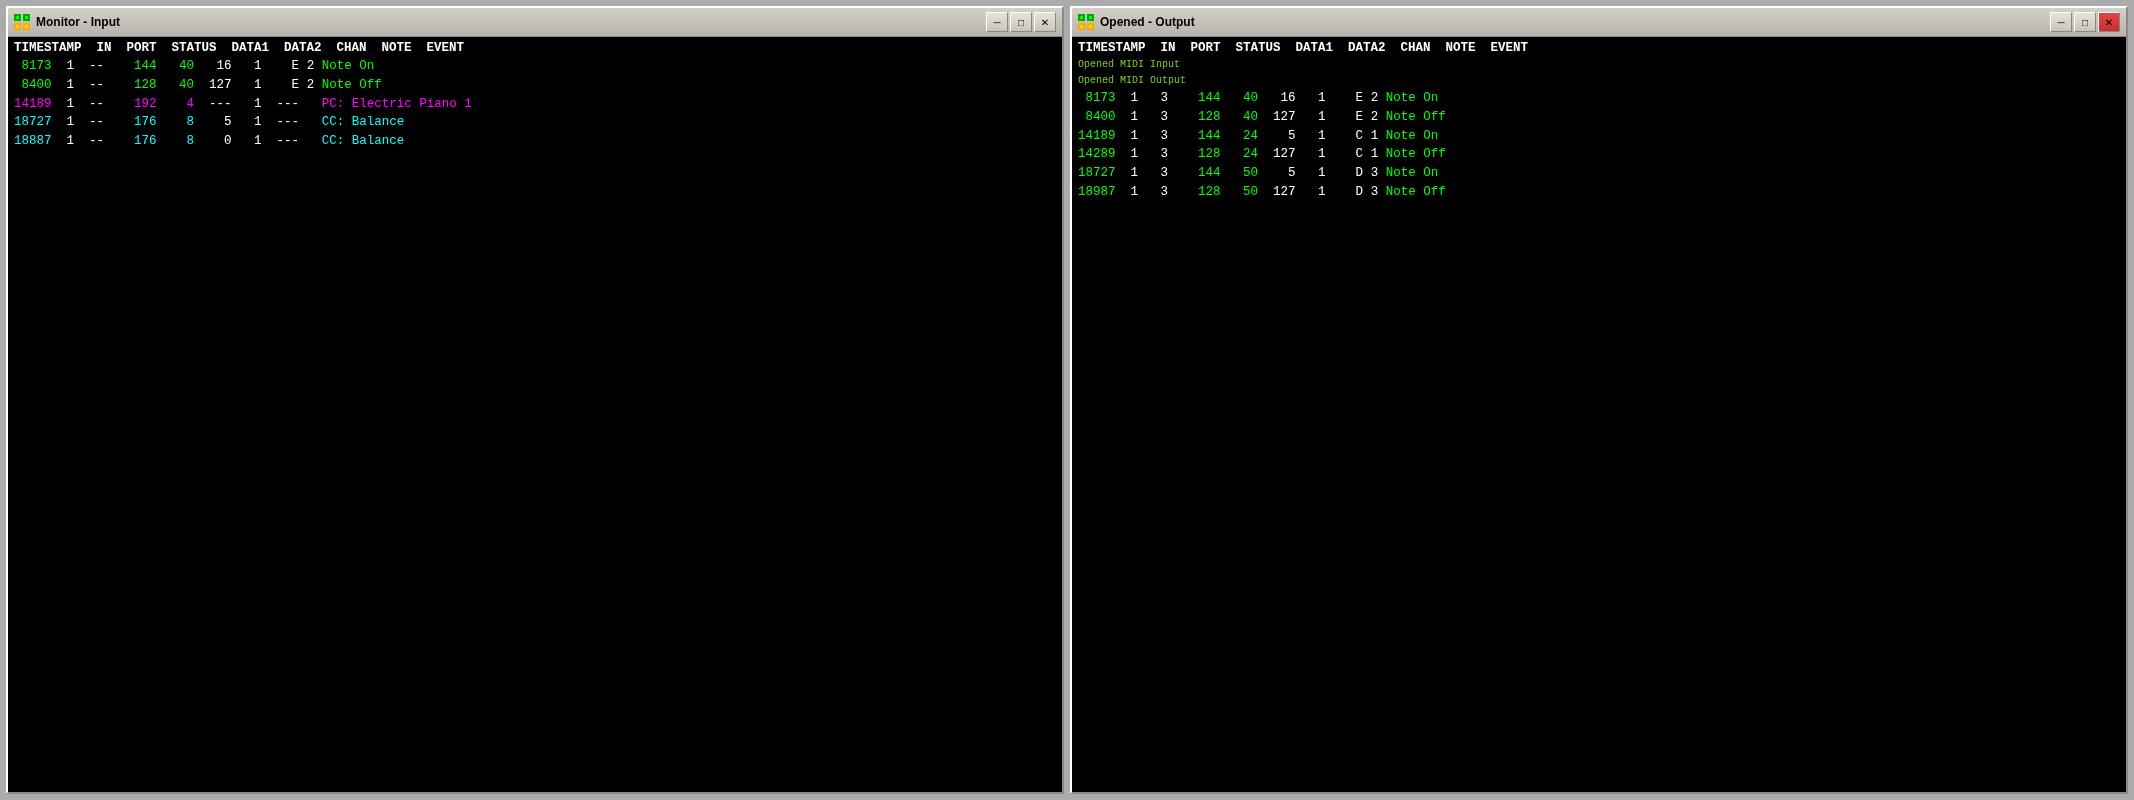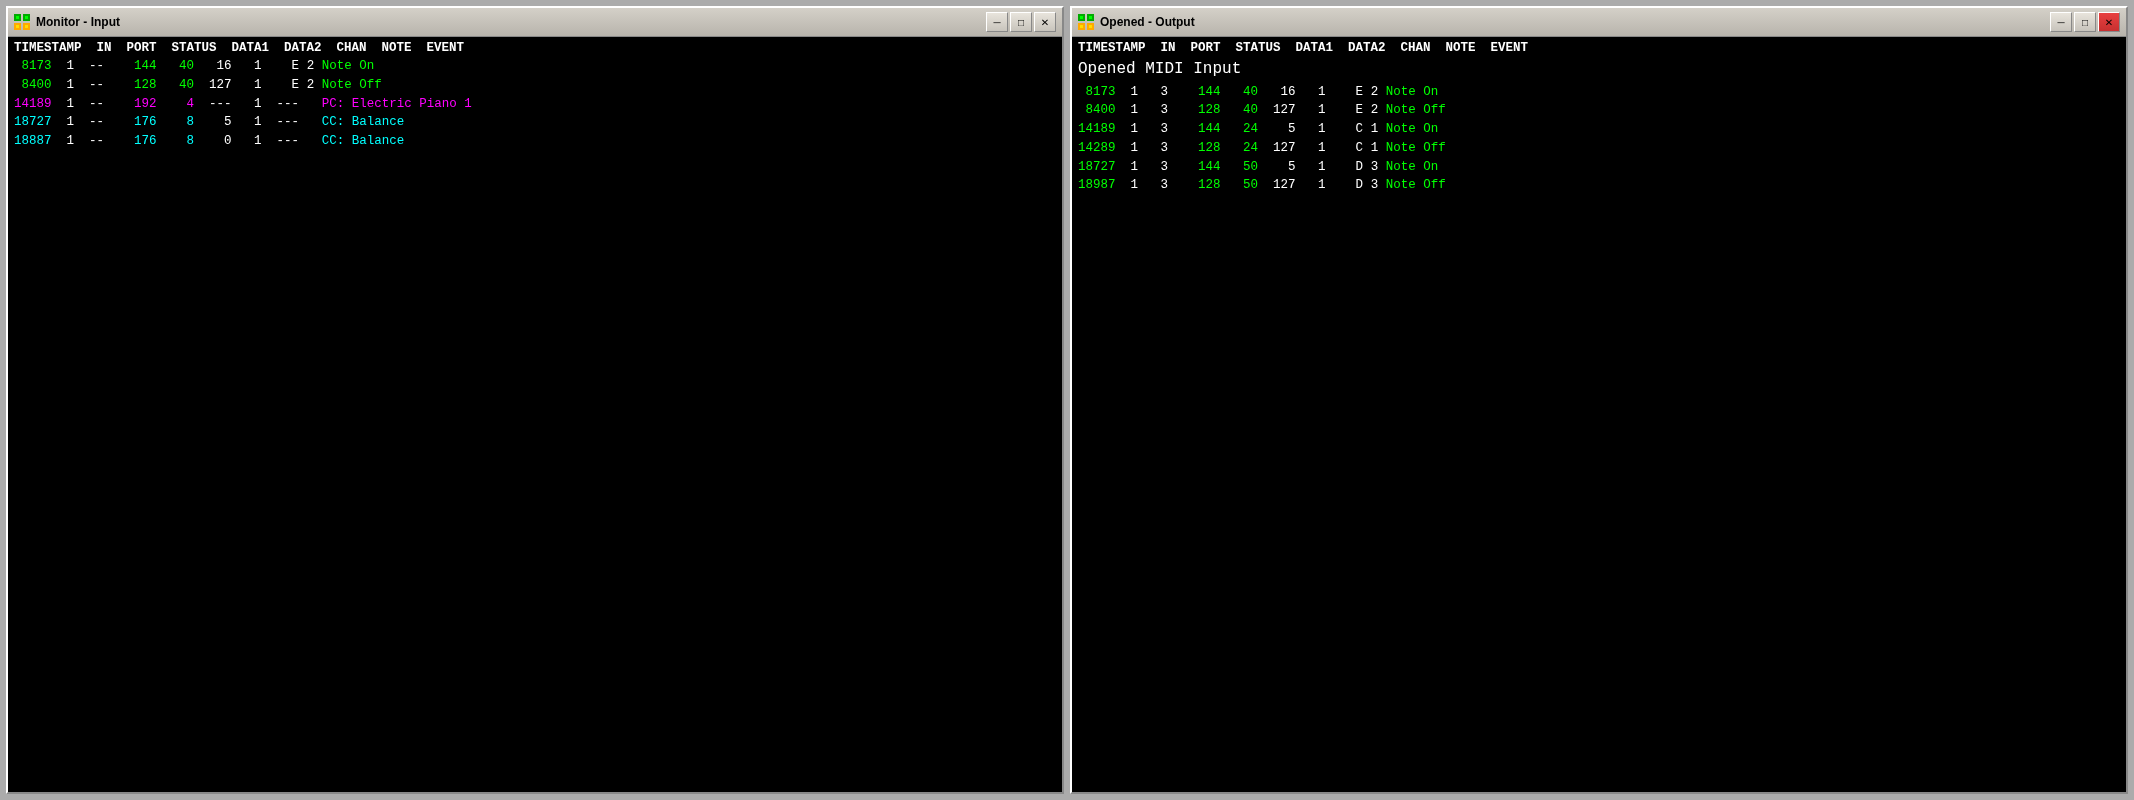--- a/index.html
+++ b/index.html
@@ -85,24 +85,24 @@
       margin-bottom: 2px;
       white-space: pre;
       font-size: 12.5px;
     }
     .data-row {
       white-space: pre;
       line-height: 1.5;
       font-size: 12.5px;
     }
     .status-msg {
-      color: #ffffff;
+      color: #84cc16;
       white-space: pre;
       line-height: 1.6;
-      font-size: 16px;
+      font-size: 10px;
     }
   </style>
 </head>
 <body>
 
 <div class="window">
   <div class="title-bar">
     <div class="title-bar-left">
       <div class="title-icon">
         <svg viewBox="0 0 16 16" xmlns="http://www.w3.org/2000/svg">
@@ -156,20 +156,21 @@
     <div class="title-buttons">
       <button class="title-btn">─</button>
       <button class="title-btn">□</button>
       <button class="title-btn close">✕</button>
     </div>
   </div>
   <div class="content">
     <div class="header-row">TIMESTAMP  IN  PORT  STATUS  DATA1  DATA2  CHAN  NOTE  EVENT</div>
     <div id="output-status">
         <div class="status-msg">Opened MIDI Input</div>
+        <div class="status-msg">Opened MIDI Output</div>
       </div>
     <div id="output-rows">
         <div class="data-row"><span style="color:#00ff00"> 8173</span><span style="color:#ffffff">  1</span><span style="color:#ffffff">   3</span><span style="color:#00ff00">    144</span><span style="color:#00ff00">   40</span><span style="color:#ffffff">   16</span><span style="color:#ffffff">   1</span><span style="color:#ffffff">    E</span><span style="color:#ffffff"> 2</span><span style="color:#00ff00"> Note On</span></div>
         <div class="data-row"><span style="color:#00ff00"> 8400</span><span style="color:#ffffff">  1</span><span style="color:#ffffff">   3</span><span style="color:#00ff00">    128</span><span style="color:#00ff00">   40</span><span style="color:#ffffff">  127</span><span style="color:#ffffff">   1</span><span style="color:#ffffff">    E</span><span style="color:#ffffff"> 2</span><span style="color:#00ff00"> Note Off</span></div>
         <div class="data-row"><span style="color:#00ff00">14189</span><span style="color:#ffffff">  1</span><span style="color:#ffffff">   3</span><span style="color:#00ff00">    144</span><span style="color:#00ff00">   24</span><span style="color:#ffffff">    5</span><span style="color:#ffffff">   1</span><span style="color:#ffffff">    C</span><span style="color:#ffffff"> 1</span><span style="color:#00ff00"> Note On</span></div>
         <div class="data-row"><span style="color:#00ff00">14289</span><span style="color:#ffffff">  1</span><span style="color:#ffffff">   3</span><span style="color:#00ff00">    128</span><span style="color:#00ff00">   24</span><span style="color:#ffffff">  127</span><span style="color:#ffffff">   1</span><span style="color:#ffffff">    C</span><span style="color:#ffffff"> 1</span><span style="color:#00ff00"> Note Off</span></div>
         <div class="data-row"><span style="color:#00ff00">18727</span><span style="color:#ffffff">  1</span><span style="color:#ffffff">   3</span><span style="color:#00ff00">    144</span><span style="color:#00ff00">   50</span><span style="color:#ffffff">    5</span><span style="color:#ffffff">   1</span><span style="color:#ffffff">    D</span><span style="color:#ffffff"> 3</span><span style="color:#00ff00"> Note On</span></div>
         <div class="data-row"><span style="color:#00ff00">18987</span><span style="color:#ffffff">  1</span><span style="color:#ffffff">   3</span><span style="color:#00ff00">    128</span><span style="color:#00ff00">   50</span><span style="color:#ffffff">  127</span><span style="color:#ffffff">   1</span><span style="color:#ffffff">    D</span><span style="color:#ffffff"> 3</span><span style="color:#00ff00"> Note Off</span></div>
       </div>
   </div>

